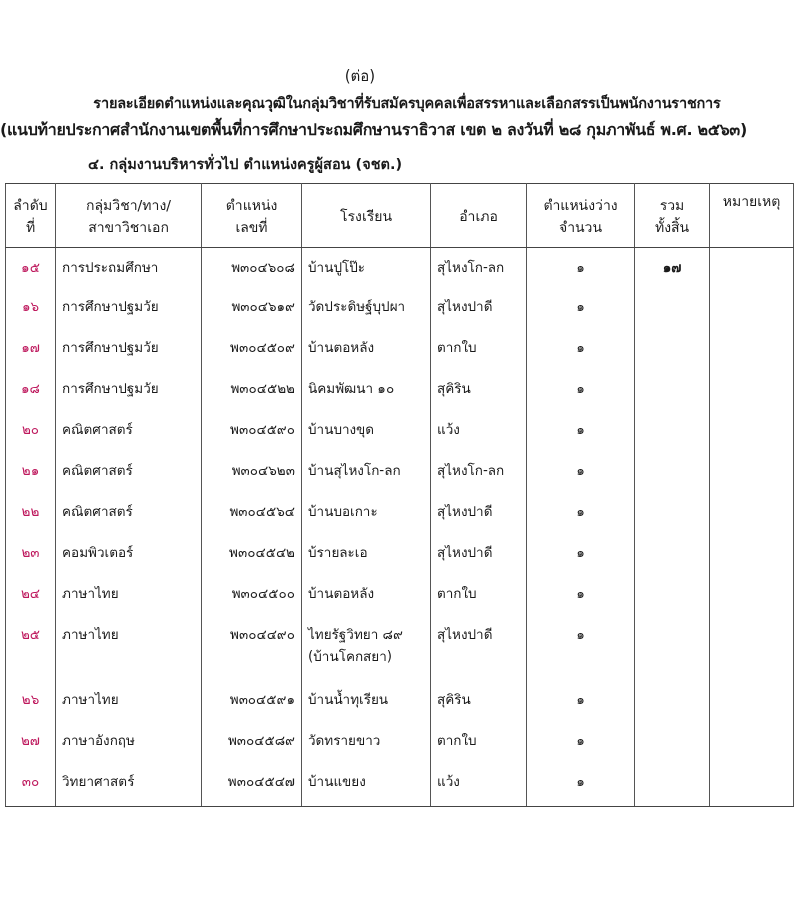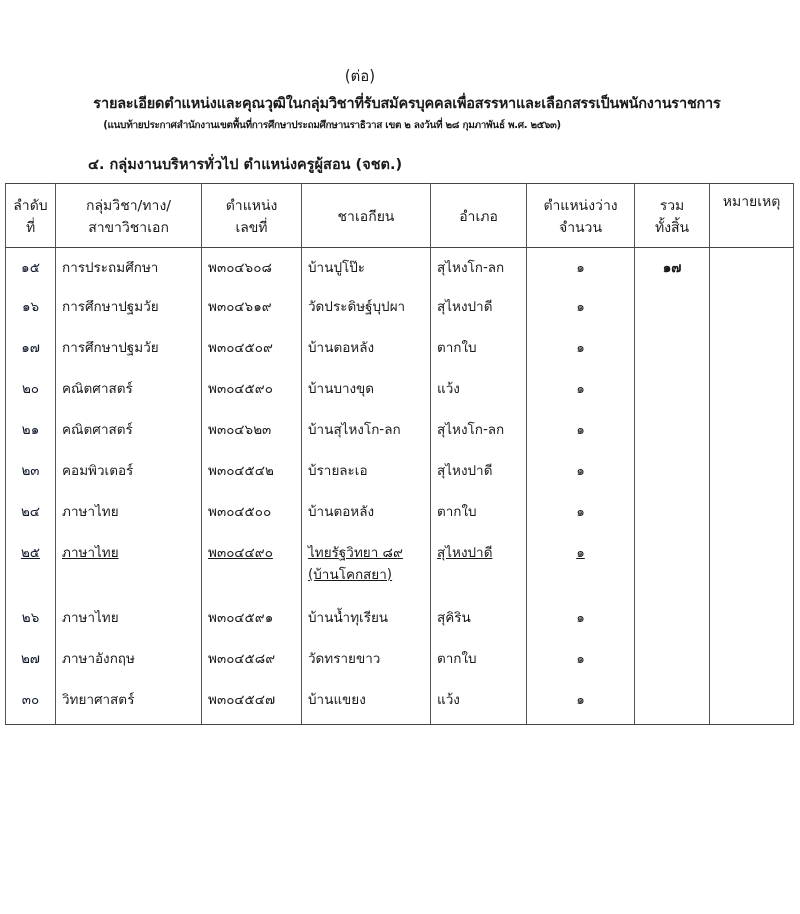--- a/index.html
+++ b/index.html
@@ -1,32 +1,32 @@
 <!DOCTYPE html>
 <html><head>
 <meta charset="utf-8">
 <style>
   html, body { margin:0; padding:0; background:#ffffff; }
   body { width:800px; height:914px; position:relative; overflow:hidden;
          font-family:"DejaVu Sans", sans-serif; color:#1a1a1a; }
   .cont { position:absolute; top:64px; left:0; width:664px; text-align:center; font-size:15px;margin-left:28px; }
   .title1 { position:absolute; top:91px; left:0; width:800px; text-align:center; font-size:14.5px; font-weight:bold; letter-spacing:-0.2px;padding-left:7px; }
-  .title2 { position:absolute; top:117px; left:0; width:664px; text-align:center; font-size:10px; font-weight:bold; letter-spacing:-0.3px; white-space:nowrap; }
+  .title2 { position:absolute; top:117px; left:0; width:664px; text-align:center; font-size:16px; font-weight:bold; letter-spacing:-0.3px; white-space:nowrap; }
   .section { position:absolute; top:152px; left:88px; font-size:14.5px; font-weight:bold; }
   table { position:absolute; top:183px; left:5px; border-collapse:collapse; table-layout:fixed; width:788px; font-size:13.5px; }
   th, td { border-left:1px solid #555; border-right:1px solid #555; padding:0 6px; vertical-align:top; }
   th { border-top:1.5px solid #444; border-bottom:1.5px solid #444; font-weight:normal; text-align:center; height:57px; vertical-align:middle; line-height:22px; font-size:14px; }
   td { height:36px; line-height:22px; padding-top:5px; }
   tbody tr:first-child td { padding-top:8px; height:34px; }
   tbody tr:last-child td { border-bottom:1.5px solid #444; }
-  tr.tall td { height:60px;text-decoration:underline; }
-  .c-no { text-align:center; color:#0f172a; }
+  tr.tall td { height:60px; }
+  .c-no { text-align:center; color:#be185d; }
   .c-vac, .c-total { text-align:center; }
   .c-total { font-weight:bold; }
-  .c-code { text-align:left; }
+  .c-code { text-align:right; }
 </style>
 </head>
 <body>
 
 <div class="cont">(ต่อ)</div>
 <div class="title1">รายละเอียดตำแหน่งและคุณวุฒิในกลุ่มวิชาที่รับสมัครบุคคลเพื่อสรรหาและเลือกสรรเป็นพนักงานราชการ</div>
 <div class="title2">(แนบท้ายประกาศสำนักงานเขตพื้นที่การศึกษาประถมศึกษานราธิวาส เขต ๒ ลงวันที่ ๒๘ กุมภาพันธ์  พ.ศ. ๒๕๖๓)</div>
 <div class="section">๔. กลุ่มงานบริหารทั่วไป ตำแหน่งครูผู้สอน (จชต.)</div>
 
 <table>
@@ -38,21 +38,21 @@
     <col style="width:96px">
     <col style="width:108px">
     <col style="width:75px">
     <col style="width:84px">
   </colgroup>
   <thead>
     <tr>
       <th><span>ลำดับ</span><br><span>ที่</span></th>
       <th><span>กลุ่มวิชา/ทาง/</span><br><span>สาขาวิชาเอก</span></th>
       <th><span>ตำแหน่ง</span><br><span>เลขที่</span></th>
-      <th><span>ชาเอกียน</span></th>
+      <th><span>โรงเรียน</span></th>
       <th><span>อำเภอ</span></th>
       <th><span>ตำแหน่งว่าง</span><br><span>จำนวน</span></th>
       <th><span>รวม</span><br><span>ทั้งสิ้น</span></th>
       <th style="vertical-align:top;padding-top:6px;"><span>หมายเหตุ</span></th>
     </tr>
   </thead>
   <tbody id="tbody">
       <tr>
         <td class="c-no"><span>๑๕</span></td>
         <td class="c-subj"><span>การประถมศึกษา</span></td>
@@ -77,35 +77,55 @@
         <td class="c-no"><span>๑๗</span></td>
         <td class="c-subj"><span>การศึกษาปฐมวัย</span></td>
         <td class="c-code"><span>พ๓๐๔๕๐๙</span></td>
         <td class="c-school"><span>บ้านตอหลัง</span></td>
         <td class="c-dist"><span>ตากใบ</span></td>
         <td class="c-vac"><span>๑</span></td>
         <td class="c-total"><span></span></td>
         <td class="c-rem"><span></span></td>
       </tr>
       <tr>
+        <td class="c-no"><span>๑๘</span></td>
+        <td class="c-subj"><span>การศึกษาปฐมวัย</span></td>
+        <td class="c-code"><span>พ๓๐๔๕๒๒</span></td>
+        <td class="c-school"><span>นิคมพัฒนา ๑๐</span></td>
+        <td class="c-dist"><span>สุคิริน</span></td>
+        <td class="c-vac"><span>๑</span></td>
+        <td class="c-total"><span></span></td>
+        <td class="c-rem"><span></span></td>
+      </tr>
+      <tr>
         <td class="c-no"><span>๒๐</span></td>
         <td class="c-subj"><span>คณิตศาสตร์</span></td>
         <td class="c-code"><span>พ๓๐๔๕๙๐</span></td>
         <td class="c-school"><span>บ้านบางขุด</span></td>
         <td class="c-dist"><span>แว้ง</span></td>
         <td class="c-vac"><span>๑</span></td>
         <td class="c-total"><span></span></td>
         <td class="c-rem"><span></span></td>
       </tr>
       <tr>
         <td class="c-no"><span>๒๑</span></td>
         <td class="c-subj"><span>คณิตศาสตร์</span></td>
         <td class="c-code"><span>พ๓๐๔๖๒๓</span></td>
         <td class="c-school"><span>บ้านสุไหงโก-ลก</span></td>
         <td class="c-dist"><span>สุไหงโก-ลก</span></td>
+        <td class="c-vac"><span>๑</span></td>
+        <td class="c-total"><span></span></td>
+        <td class="c-rem"><span></span></td>
+      </tr>
+      <tr>
+        <td class="c-no"><span>๒๒</span></td>
+        <td class="c-subj"><span>คณิตศาสตร์</span></td>
+        <td class="c-code"><span>พ๓๐๔๕๖๔</span></td>
+        <td class="c-school"><span>บ้านบอเกาะ</span></td>
+        <td class="c-dist"><span>สุไหงปาดี</span></td>
         <td class="c-vac"><span>๑</span></td>
         <td class="c-total"><span></span></td>
         <td class="c-rem"><span></span></td>
       </tr>
       <tr>
         <td class="c-no"><span>๒๓</span></td>
         <td class="c-subj"><span>คอมพิวเตอร์</span></td>
         <td class="c-code"><span>พ๓๐๔๕๔๒</span></td>
         <td class="c-school"><span>บ้รายละเอ</span></td>
         <td class="c-dist"><span>สุไหงปาดี</span></td>

